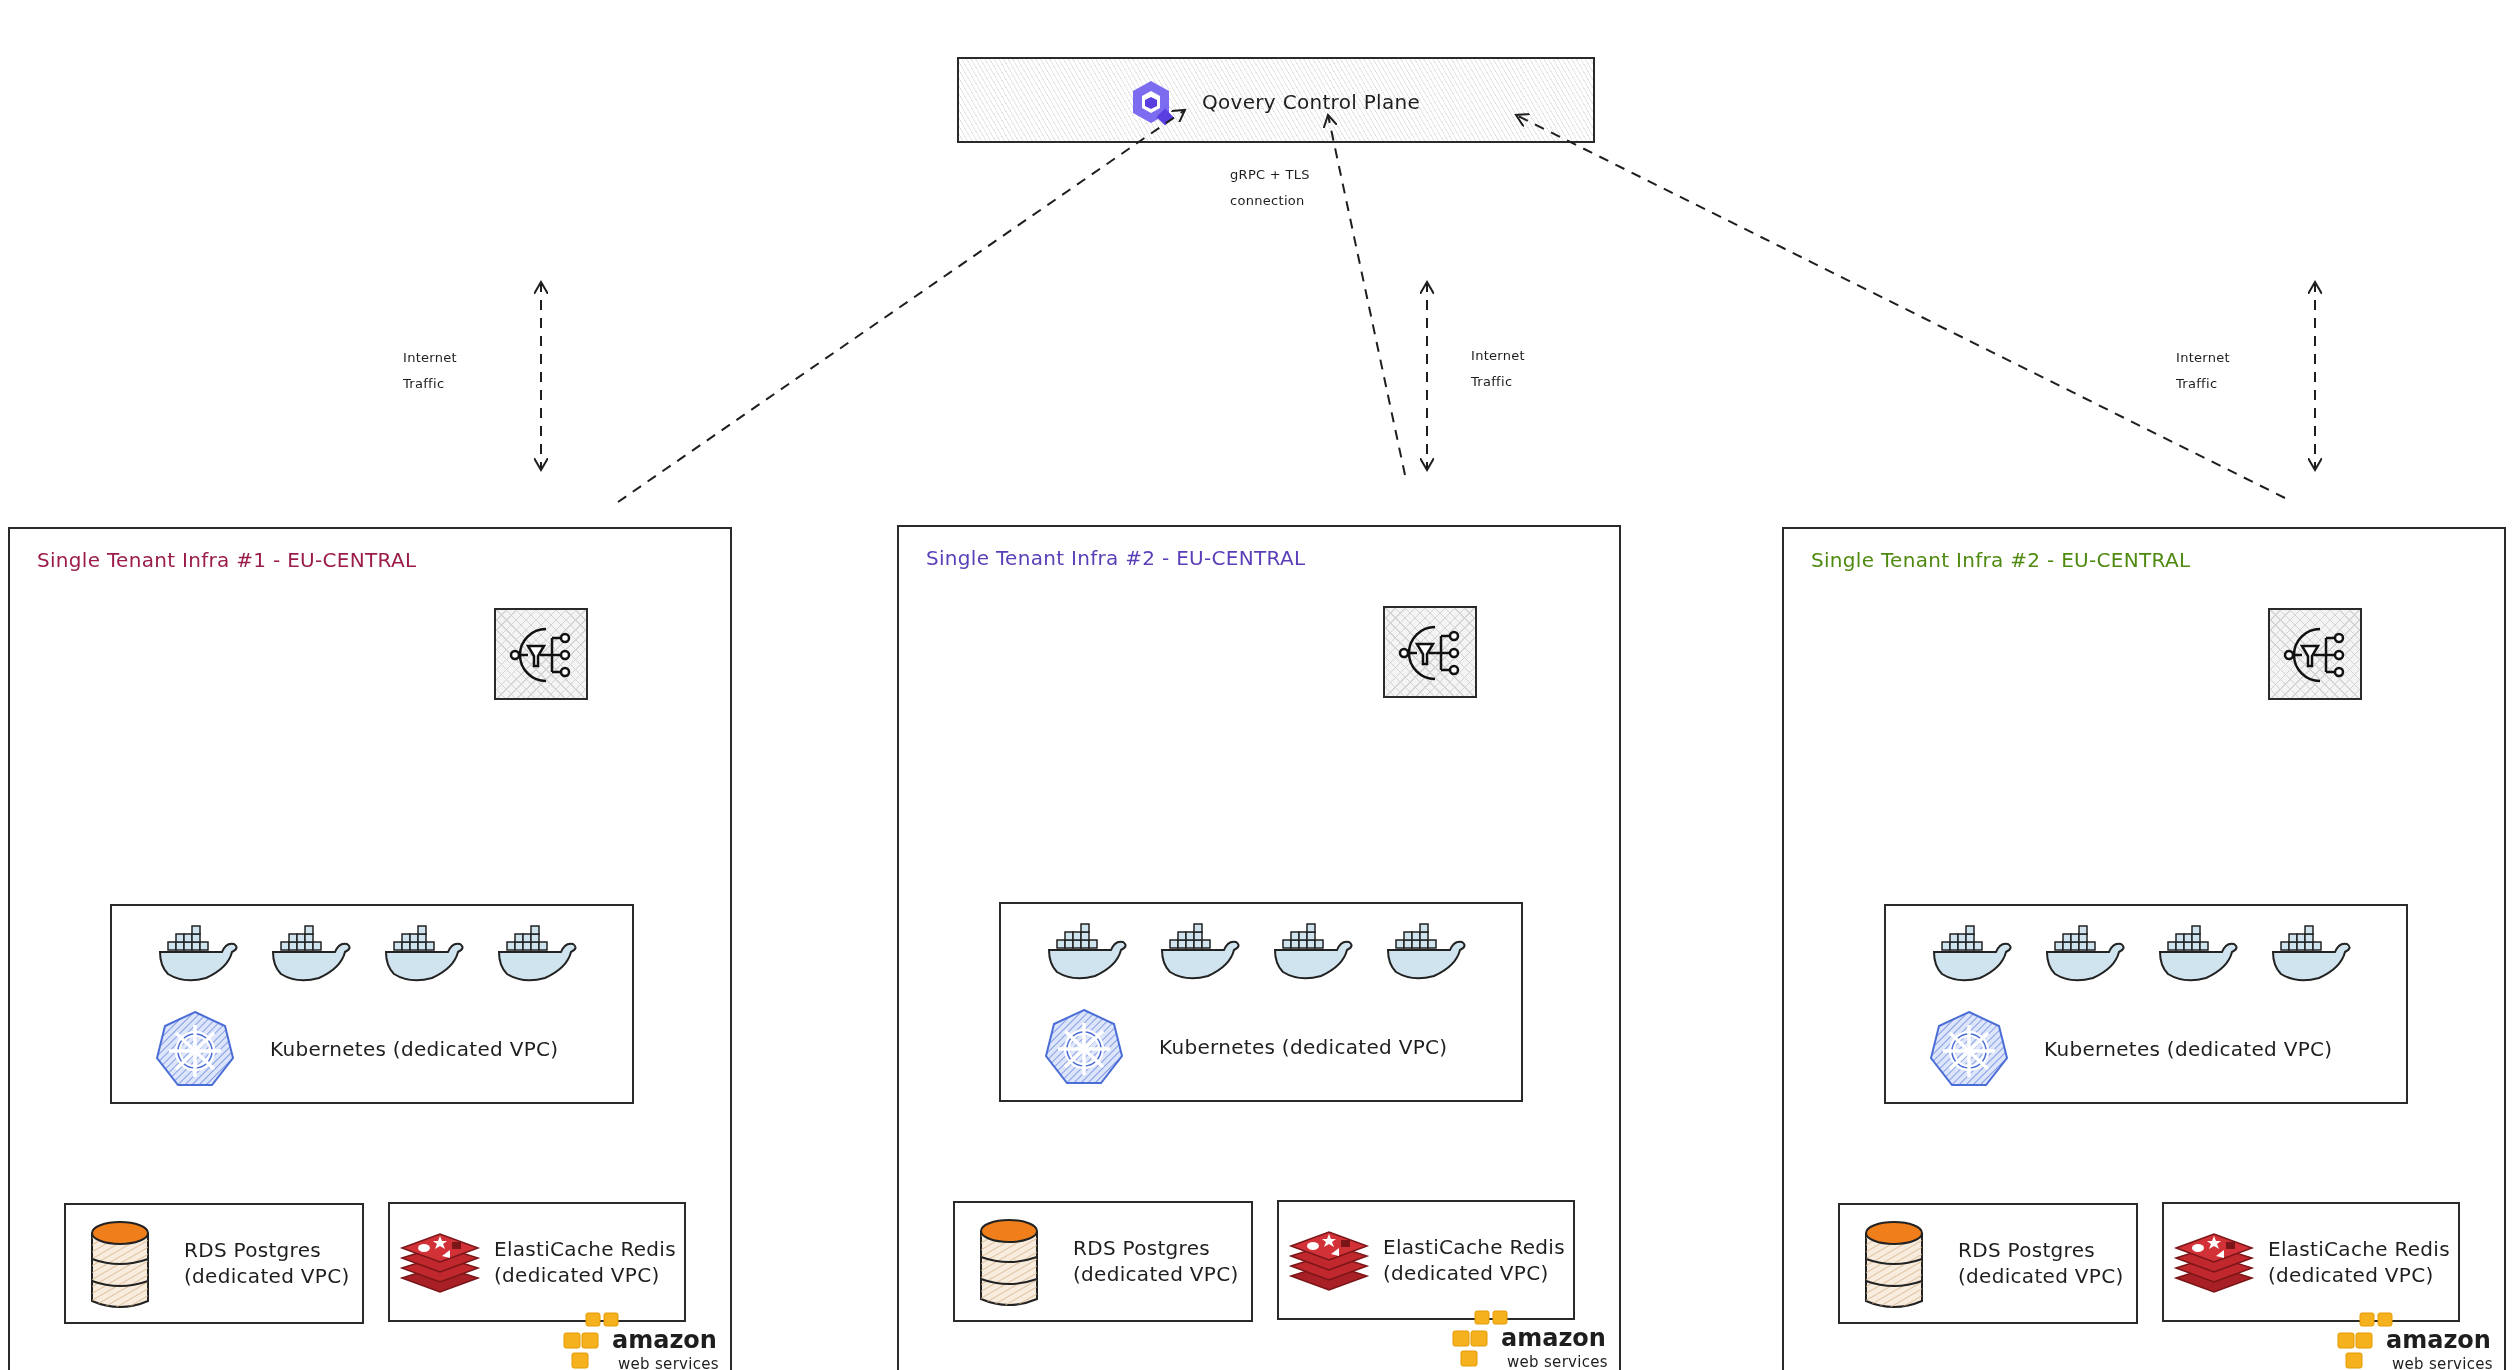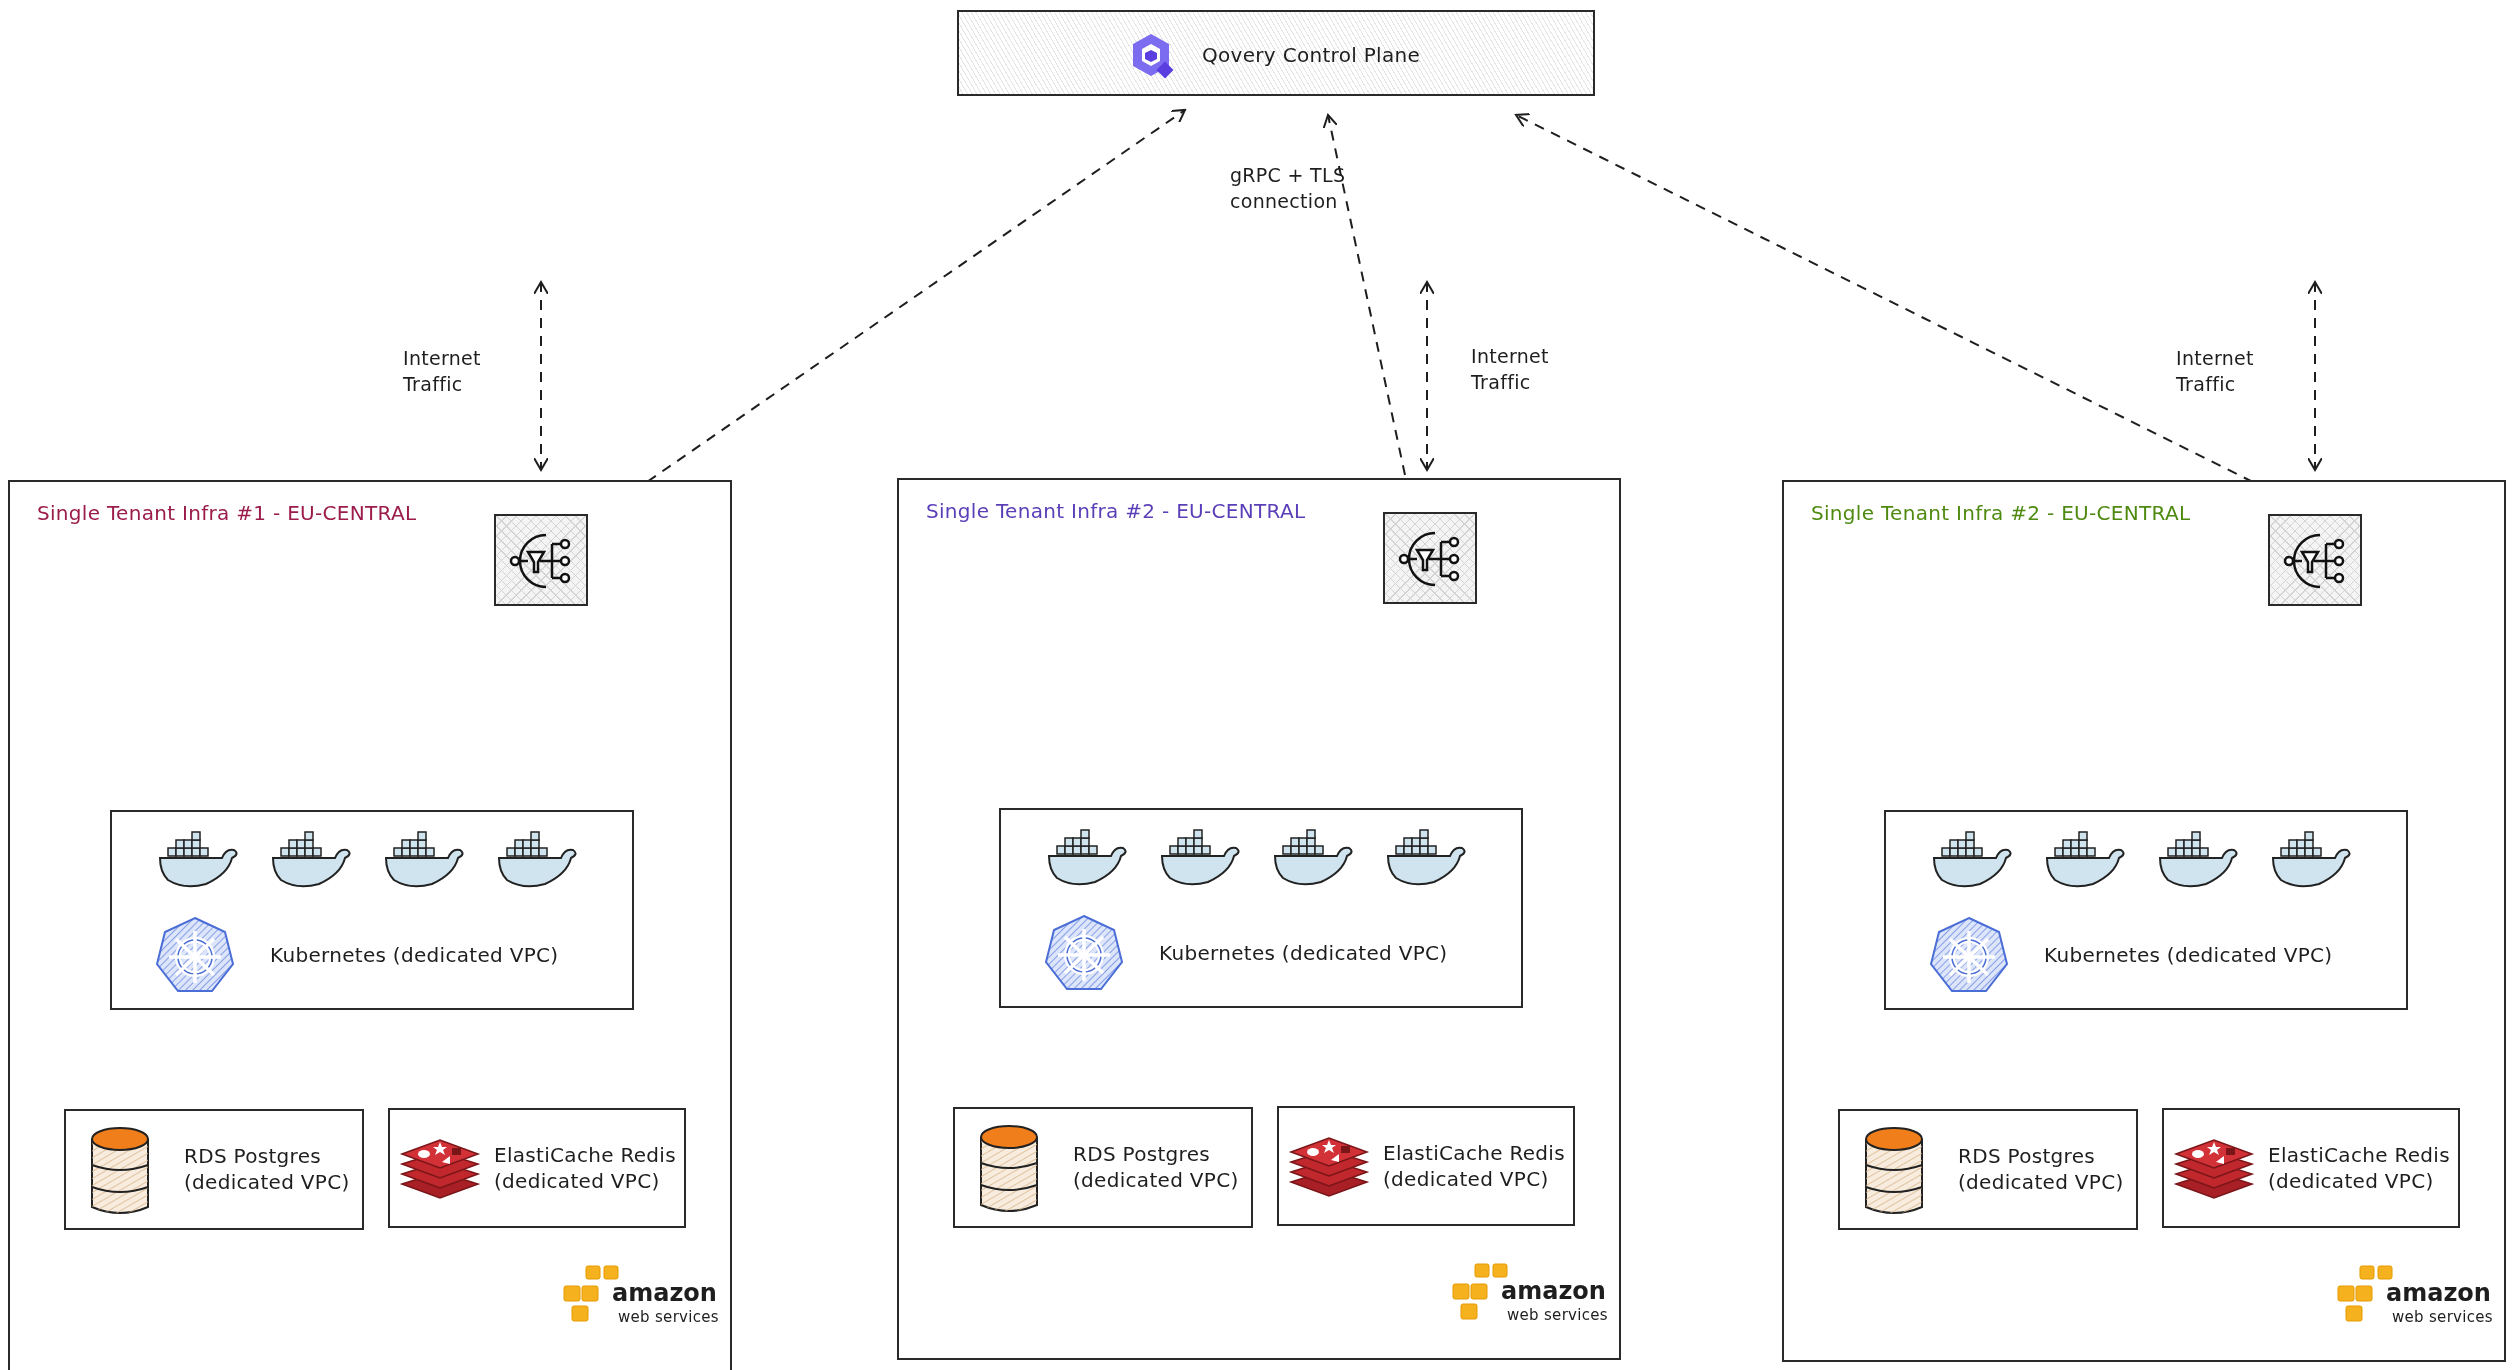--- a/index.html
+++ b/index.html
@@ -1,24 +1,24 @@
 <!DOCTYPE html>
 <html><head>
 <meta charset="utf-8">
 <style>
   html,body{margin:0;padding:0;background:#ffffff;}
   body{width:2512px;height:1370px;position:relative;overflow:hidden;font-family:"DejaVu Sans",sans-serif;color:#1e1e1e;}
   .abs{position:absolute;}
-  .box{position:absolute;border:2px solid #2a2a2a;background:#fff;box-sizing:border-box;}
+  .box{position:absolute;border:2px solid #2a2a2a;background:#fff;box-sizing:border-box;margin-top:47px;}
   .hatch{background:repeating-linear-gradient(60deg,#ffffff 0 3px,#e6e6e6 3px 4px);}
   .xhatch{background:
     repeating-linear-gradient(45deg,transparent 0 6px,#d4d4d4 6px 7px),
     repeating-linear-gradient(-45deg,transparent 0 6px,#d4d4d4 6px 7px),#f4f4f4;}
   .txt{position:absolute;font-size:21px;line-height:26px;white-space:nowrap;letter-spacing:0.3px;}
-  .label{font-size:19px;line-height:26px;}
+  .label{font-size:13px;line-height:26px;}
   svg.overlay{position:absolute;left:0;top:0;width:2512px;height:1370px;pointer-events:none;}
 </style>
 </head>
 <body>
 
 <div class="box hatch" style="left:957px;top:10px;width:638px;height:86px;">
   <svg class="abs" style="left:172px;top:20px;" width="44" height="48" viewBox="0 0 44 48">
     <polygon points="20,2 38,12 38,34 20,44 2,34 2,12" fill="#7b6cf0"></polygon>
     <polygon points="20,12 29,17 29,29 20,34 11,29 11,17" fill="#fff"></polygon>
     <polygon points="20,18 26,21 26,27 20,30 14,27 14,21" fill="#5a3ee0"></polygon>

